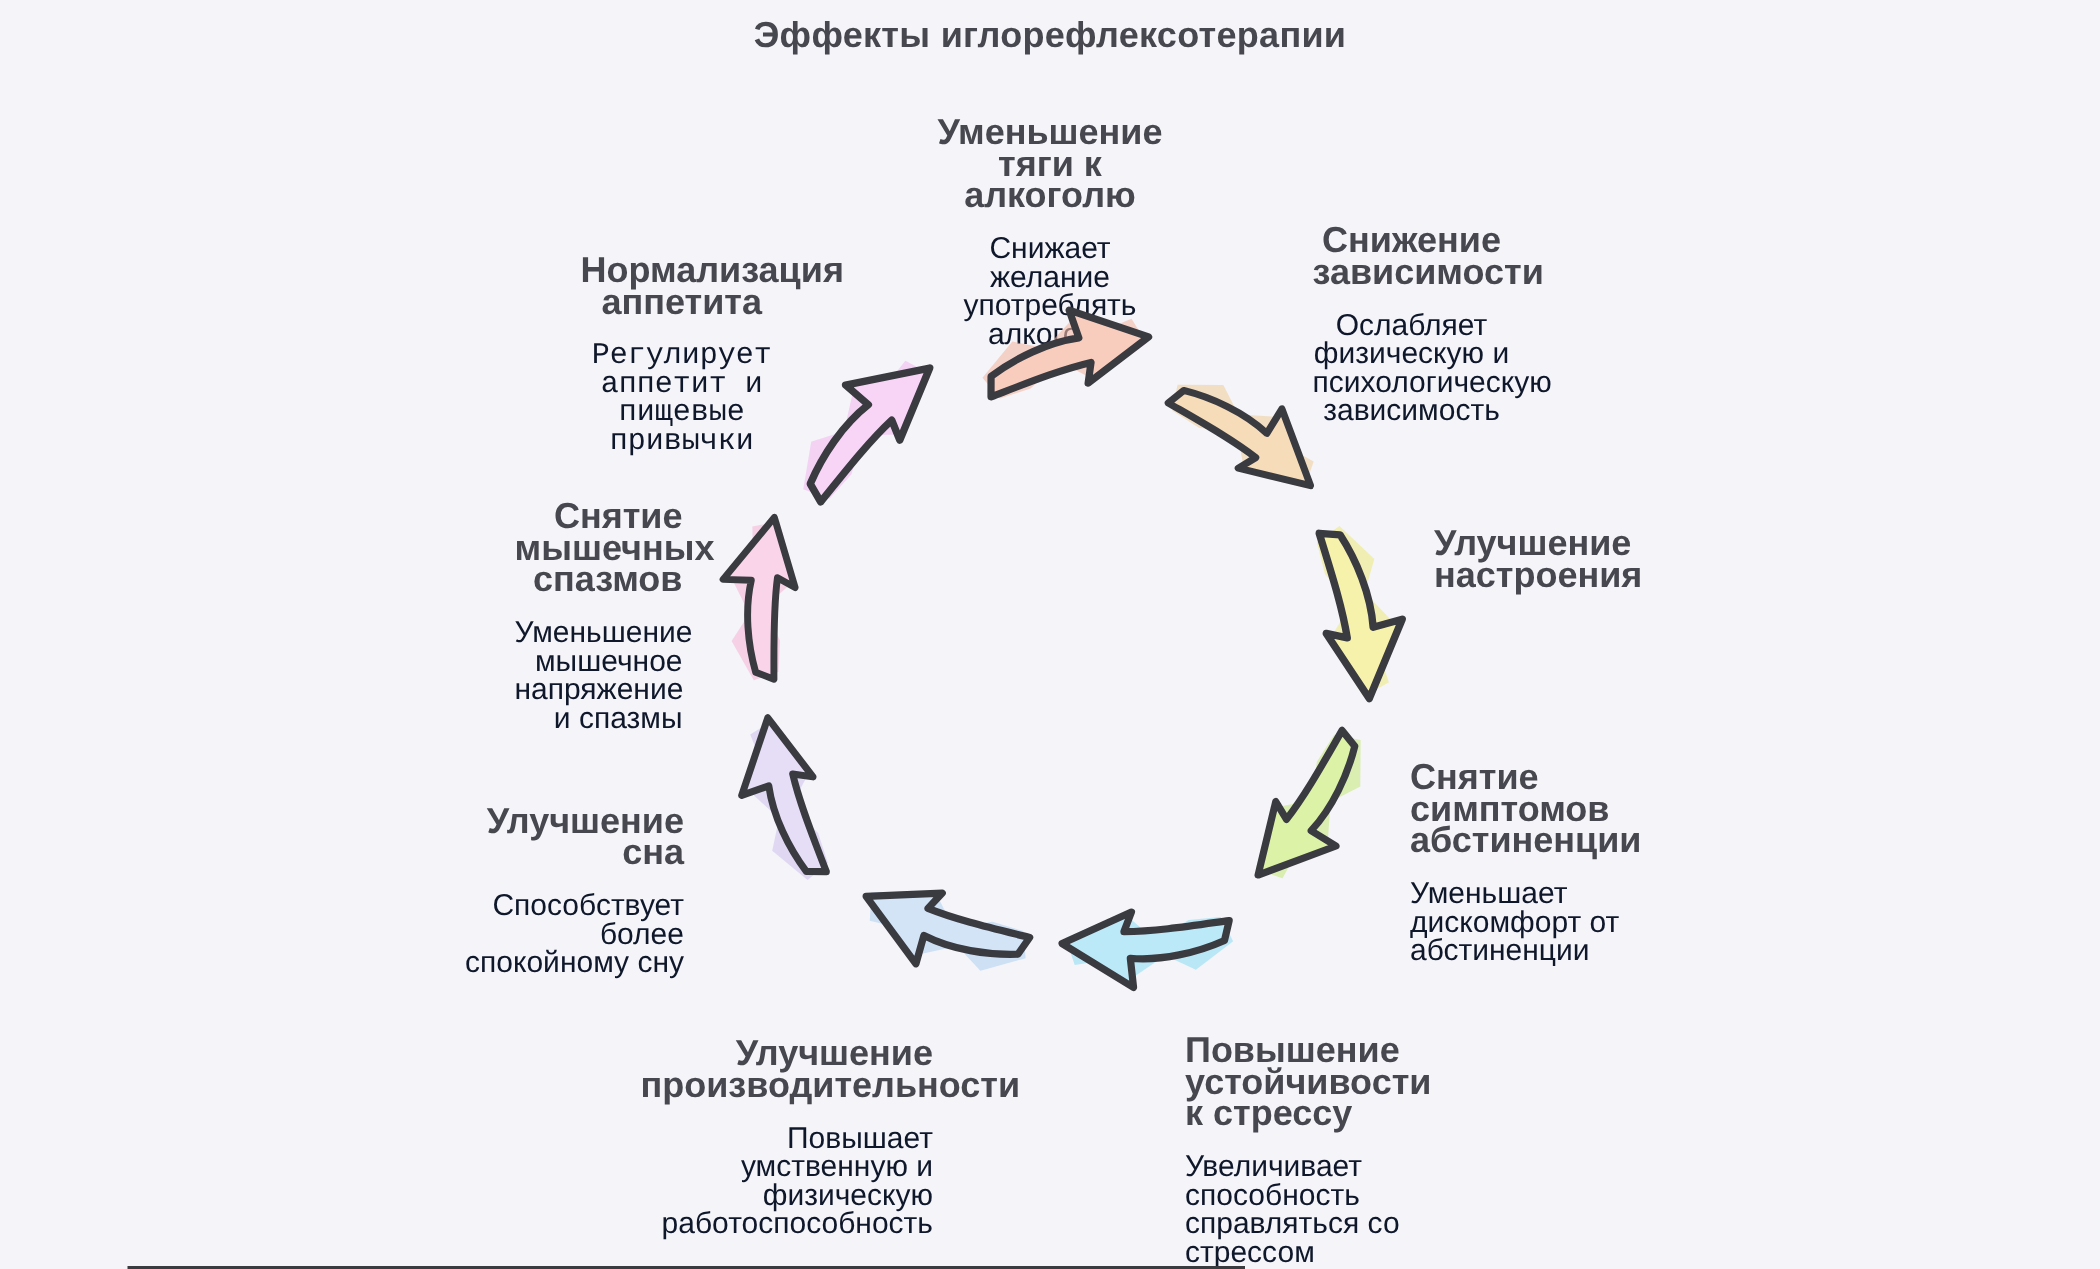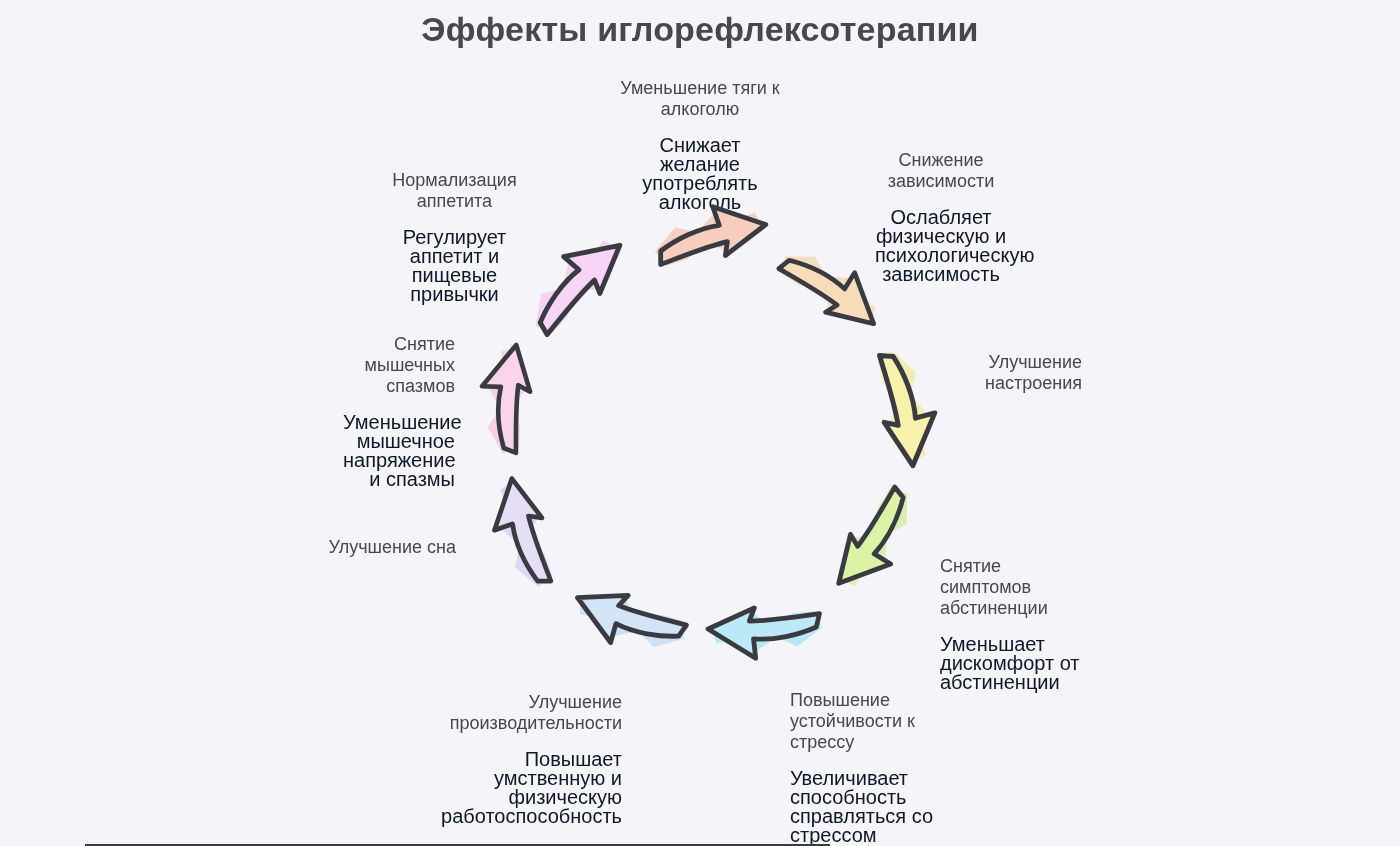--- a/index.html
+++ b/index.html
@@ -6,41 +6,41 @@
   body{
     width:1400px;height:846px;position:relative;overflow:hidden;
     background:#f4f4f9;
     font-family:"Liberation Sans","DejaVu Sans",sans-serif;
     color:#47474f;
   }
   .stage{position:absolute;inset:0;}
   h1.title{
     position:absolute;left:0;top:10px;width:100%;
     text-align:center;margin:0;
-    font-size:34px;font-weight:bold;color:#47474f;letter-spacing:.2px;
+    font-size:24px;font-weight:bold;color:#47474f;letter-spacing:.2px;
   }
   .item{position:absolute;}
   .item h2{
-    margin:0;font-size:18px;line-height:21px;font-weight:normal;color:#47474f;
+    margin:0;font-size:24px;line-height:21px;font-weight:bold;color:#47474f;
   }
   .item p{
     margin:16px 0 0 0;font-size:20px;line-height:19px;color:#0f172a;font-weight:normal;
   }
   
   #item-1{left:610px;top:78px;width:180px;text-align:center;}
   #item-1 p{max-width:132px;margin-left:auto;margin-right:auto;}
   #item-2{left:875px;top:150px;width:132px;text-align:center;}
   #item-3{left:956px;top:352px;width:126px;text-align:right;}
-  #item-4{left:940px;top:508px;width:140px;text-align:left;margin-top:48px;}
+  #item-4{left:940px;top:508px;width:140px;text-align:left;}
   #item-5{left:790px;top:690px;width:152px;text-align:left;}
   #item-6{left:427px;top:692px;width:195px;text-align:right;}
   #item-7{left:308px;top:537px;width:148px;text-align:right;}
   #item-8{left:343px;top:334px;width:112px;text-align:right;}
   #item-9{left:387px;top:170px;width:135px;text-align:center;}
-  #item-9 p{max-width:138px;margin-left:auto;}
+  #item-9 p{max-width:138px;margin-left:auto;font-family:Liberation Mono, monospace;}
 
   .cycle-arrow{
     position:absolute;overflow:visible;pointer-events:none;
   }
   .cycle-arrow .outline{
     stroke:#3a3a41;stroke-width:5;stroke-linejoin:round;stroke-linecap:round;
   }
   .bottom-line{
     position:absolute;left:85px;bottom:0;width:745px;height:2px;background:#3a3a41;
   }
@@ -76,20 +76,21 @@
     <p>Увеличивает способность справляться со стрессом</p>
   </section>
 
   <section class="item" id="item-6">
     <h2>Улучшение производительности</h2>
     <p>Повышает умственную и физическую работоспособность</p>
   </section>
 
   <section class="item" id="item-7">
     <h2>Улучшение сна</h2>
+    <p>Способствует более спокойному сну</p>
   </section>
 
   <section class="item" id="item-8">
     <h2>Снятие мышечных спазмов</h2>
     <p>Уменьшение мышечное напряжение и спазмы</p>
   </section>
 
   <section class="item" id="item-9">
     <h2>Нормализация аппетита</h2>
     <p>Регулирует аппетит и пищевые привычки</p>

